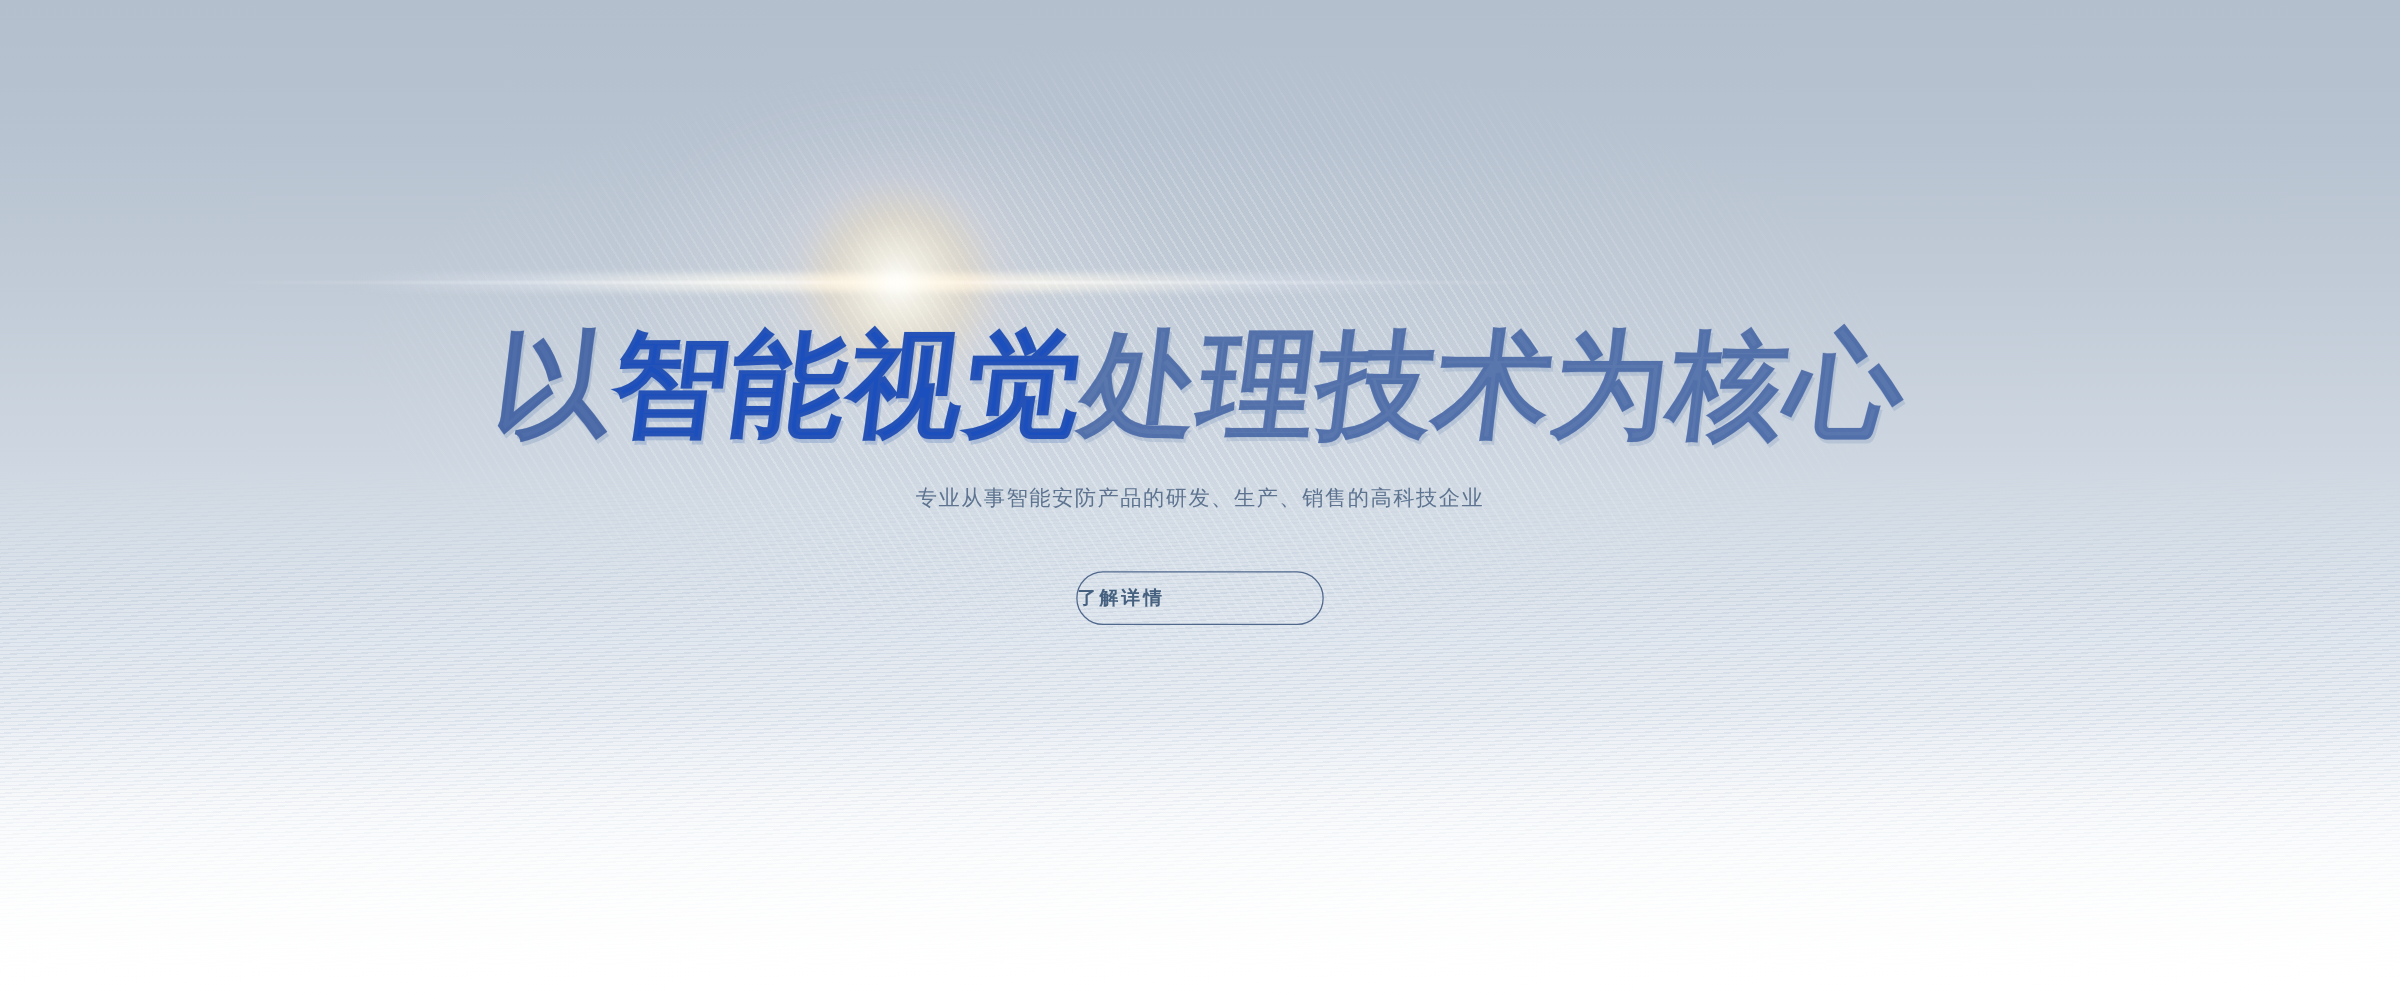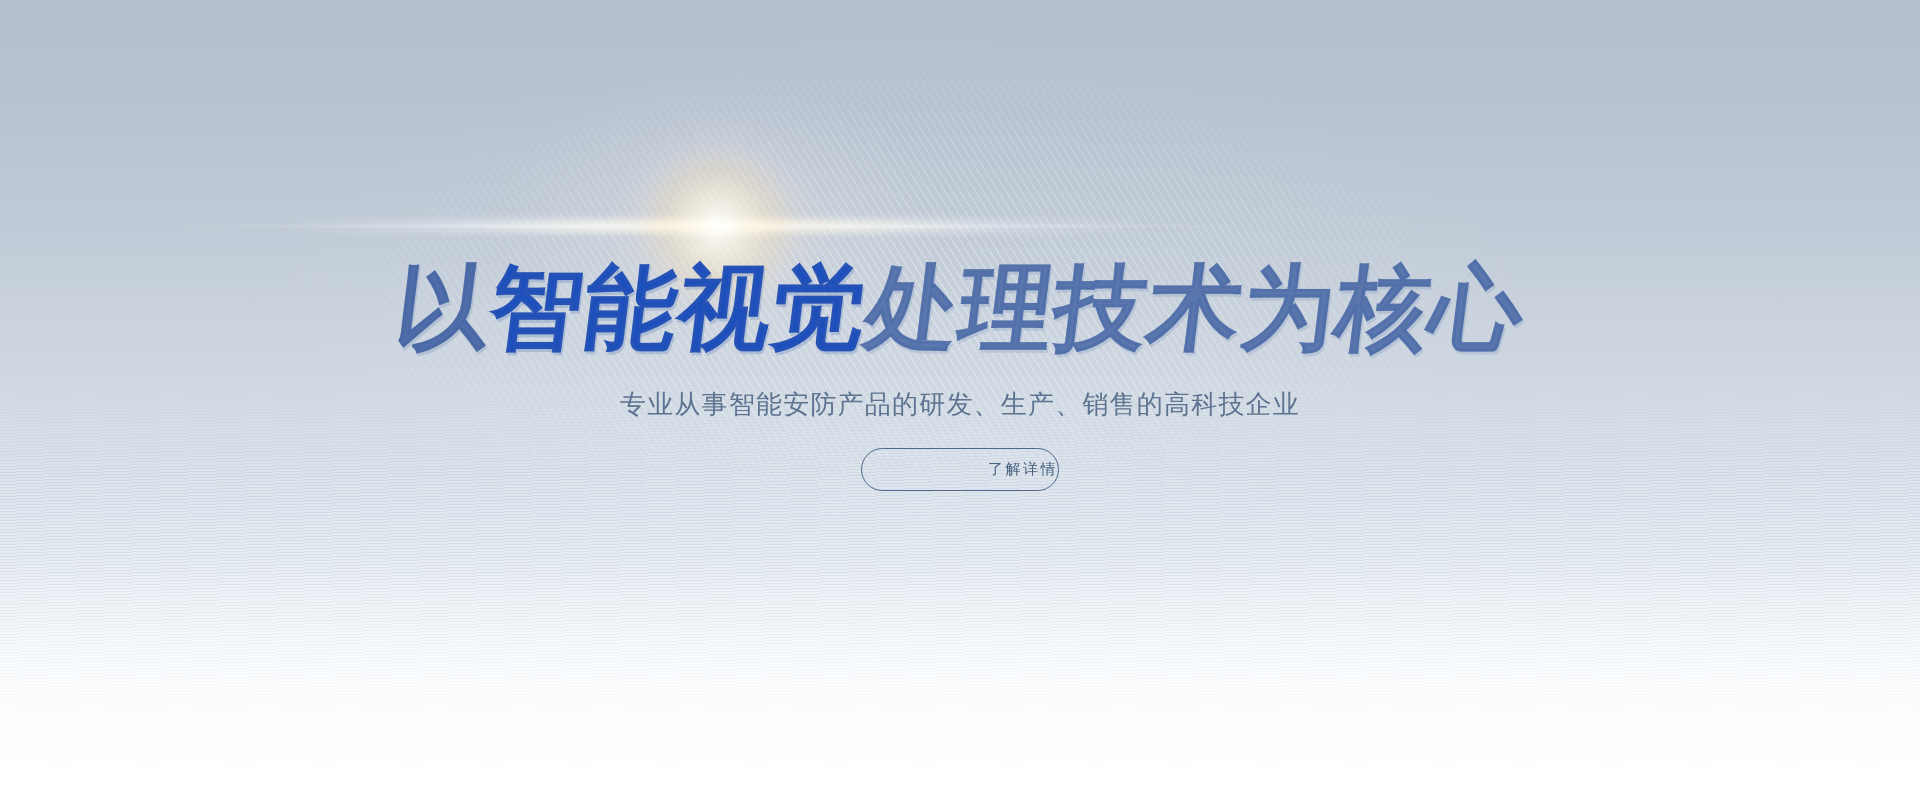--- a/index.html
+++ b/index.html
@@ -164,38 +164,39 @@
     color:#1c4fbe;
     text-shadow:2px 3px 0 rgba(110,140,195,.35);
   }
   .headline .seg-c {
     color:rgba(72,104,166,.84);
     text-shadow:2px 3px 0 rgba(125,150,190,.28);
   }
 
   .subtitle {
     margin-top:32px;
-    font-size:26px;
+    font-size:17px;
     letter-spacing:1.2px;
     color:#5d7390;
     white-space:nowrap;
     font-weight:400;
   }
 
   .cta {
-    margin-top:26px;
+    margin-top:47px;
     width:198px; height:43px;
     display:flex;
     align-items:center;
-    justify-content:flex-end;
+    justify-content:flex-start;
     border:1.4px solid #50688c;
     border-radius:24px;
     background:transparent;
     cursor:pointer;
     font-family:inherit;
+    font-weight:bold;
   }
   .cta-label {
     font-size:15px;
     letter-spacing:2.5px;
     color:#46617f;
   }
 </style>
 </head>
 <body>
 

